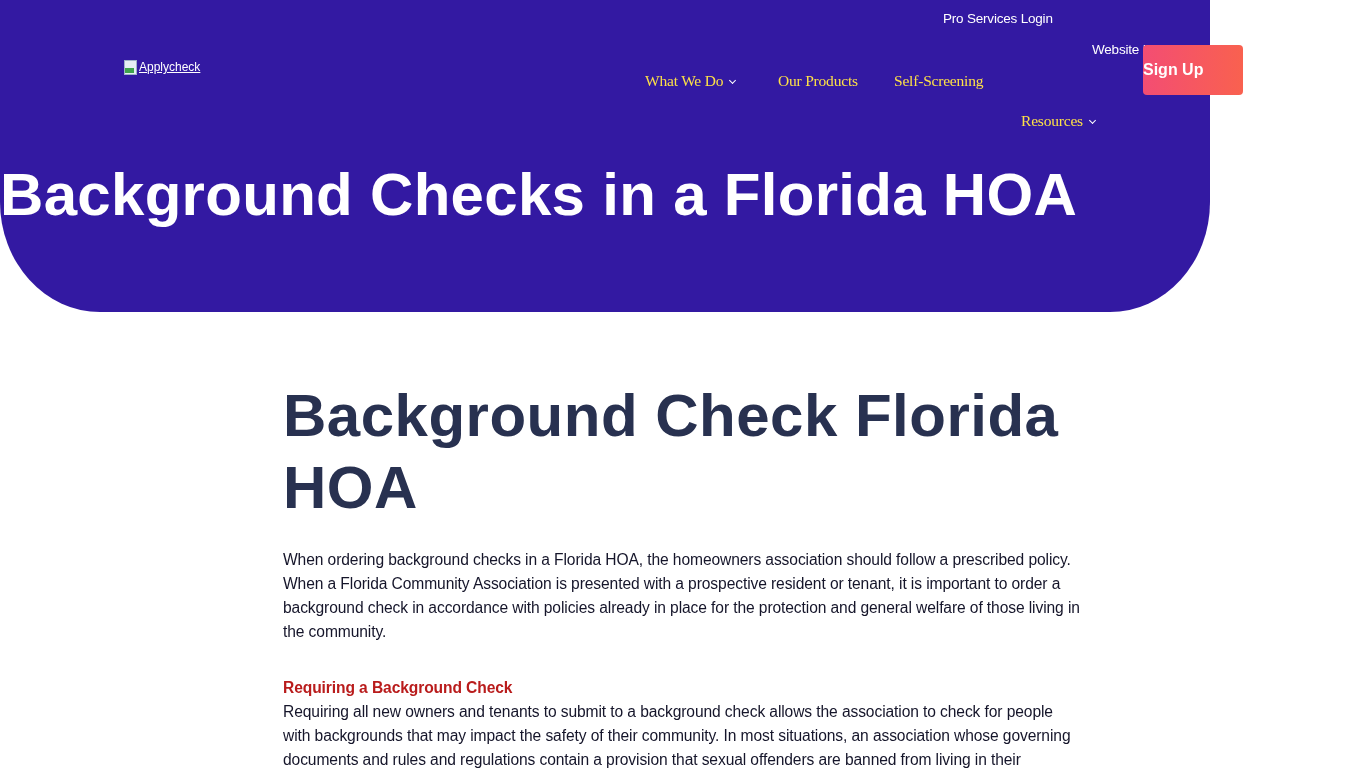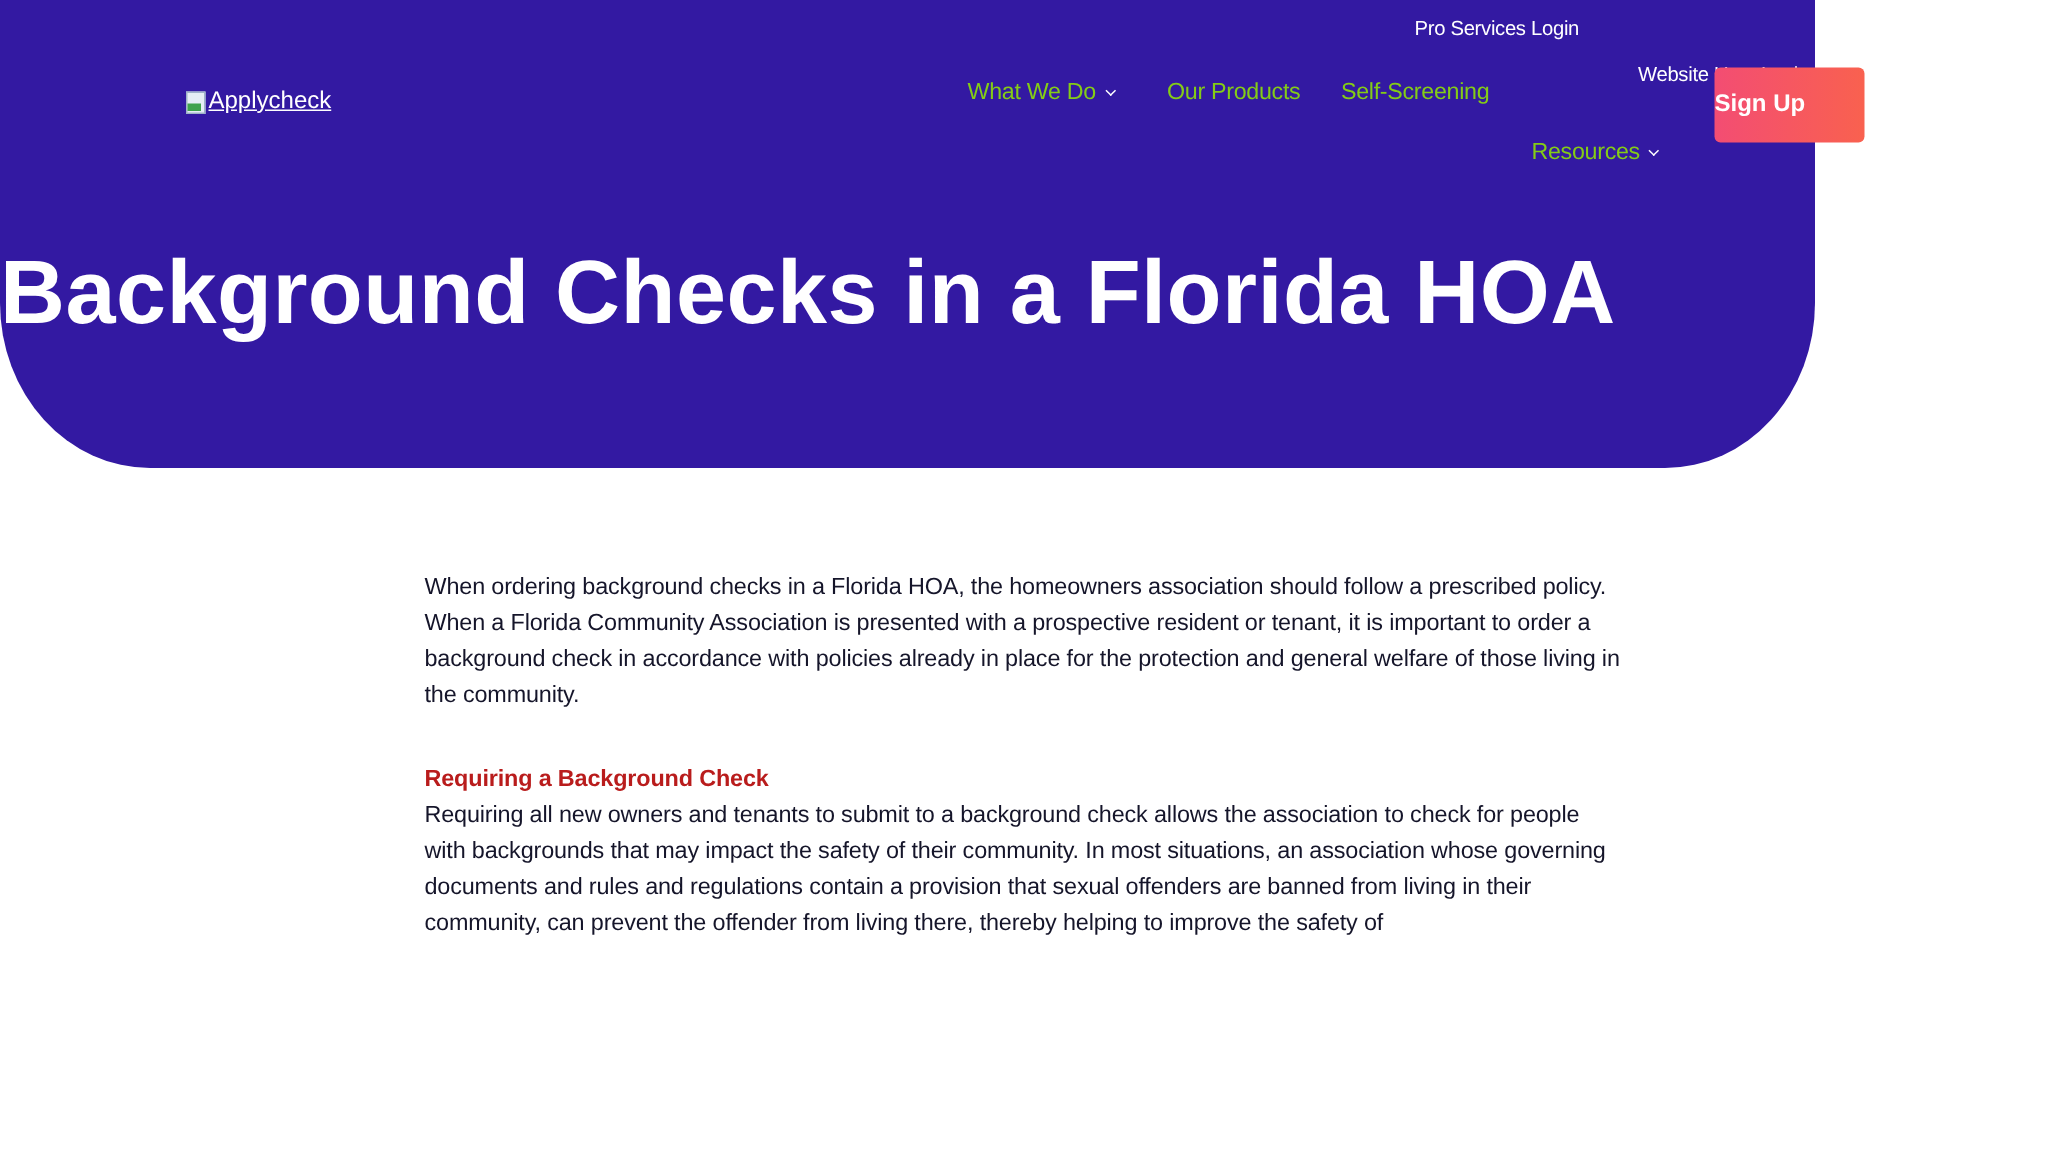--- a/index.html
+++ b/index.html
@@ -7,25 +7,25 @@
   body { font-family: "Liberation Sans", sans-serif; position: relative; }
   .hero {
     position: absolute; left: 0; top: 0; width: 1210px; height: 312px;
     background: #3319a2;
     border-bottom-left-radius: 100px 110px;
     border-bottom-right-radius: 100px 110px;
   }
   .topbar { position: absolute; top: 11px; right: 0; left: 0; height: 18px; }
   .topbar a { position: absolute; color: #fff; font-size: 13.5px; text-decoration: none; letter-spacing: -0.2px; white-space: nowrap; }
   .chev { display: inline-block; width: 5px; height: 5px; border-right: 1.2px solid #fff; border-bottom: 1.2px solid #fff; transform: rotate(45deg); margin-left: 7px; position: relative; top: -3px; }
-  .logo { position: absolute; left: 123px; top: 59px; color: #fff; font-size: 16px; display: flex; align-items: center; }
+  .logo { position: absolute; left: 123px; top: 59px; color: #fff; font-size: 12px; display: flex; align-items: center; }
   .logo .img-icon { width: 16px; height: 16px; position: relative; display: inline-block; }
   .logo .img-icon::before { content: ""; position: absolute; left: 1px; top: 1px; width: 11px; height: 13px; background: #e6eef5; border: 1px solid #9fb3c8; }
   .logo .img-icon::after { content: ""; position: absolute; left: 2px; top: 9px; width: 9px; height: 5px; background: #3fa34d; }
-  .nav a { position: absolute; top: 53px; color: #84cc16; font-size: 15.5px; text-decoration: none; white-space: nowrap; letter-spacing: -0.2px; }
+  .nav a { position: absolute; top: 72px; color: #fde047; font-size: 15.5px; text-decoration: none; white-space: nowrap; letter-spacing: -0.2px; font-family: Liberation Serif, serif; }
   .signup {
     position: absolute; left: 1143px; top: 45px; width: 100px; height: 50px;
     border-radius: 4px; background: linear-gradient(90deg, #f34d73, #f9614f);
     color: #fff; font-weight: bold; font-size: 16px; display: flex; align-items: center; 
     text-decoration: none;
   }
   .hero-title {
     position: absolute; top: 160px; left: 0; width: 1366px; text-align: left;
     color: #fff; font-weight: bold; font-size: 60px; letter-spacing: 0.3px;
   }
@@ -57,18 +57,19 @@
   </nav>
 
   <a href="#" class="signup">
       <span>Sign Up</span>
     </a>
 
   <h1 class="hero-title">Background Checks in a Florida HOA</h1>
 </div>
 
 <main class="content">
+  <h1>Background Check Florida HOA</h1>
   <p>When ordering background checks in a Florida HOA, the homeowners association should follow a prescribed policy. When a Florida Community Association is presented with a prospective resident or tenant, it is important to order a background check in accordance with policies already in place for the protection and general welfare of those living in the community.</p>
   <p class="sec">
     <span class="subhead">Requiring a Background Check</span>
     <span>Requiring all new owners and tenants to submit to a background check allows the association to check for people with backgrounds that may impact the safety of their community.  In most situations, an association whose governing documents and rules and regulations contain a provision that sexual offenders are banned from living in their community, can prevent the offender from living there, thereby helping to improve the safety of</span>
   </p>
 </main>
 
 </body></html>

